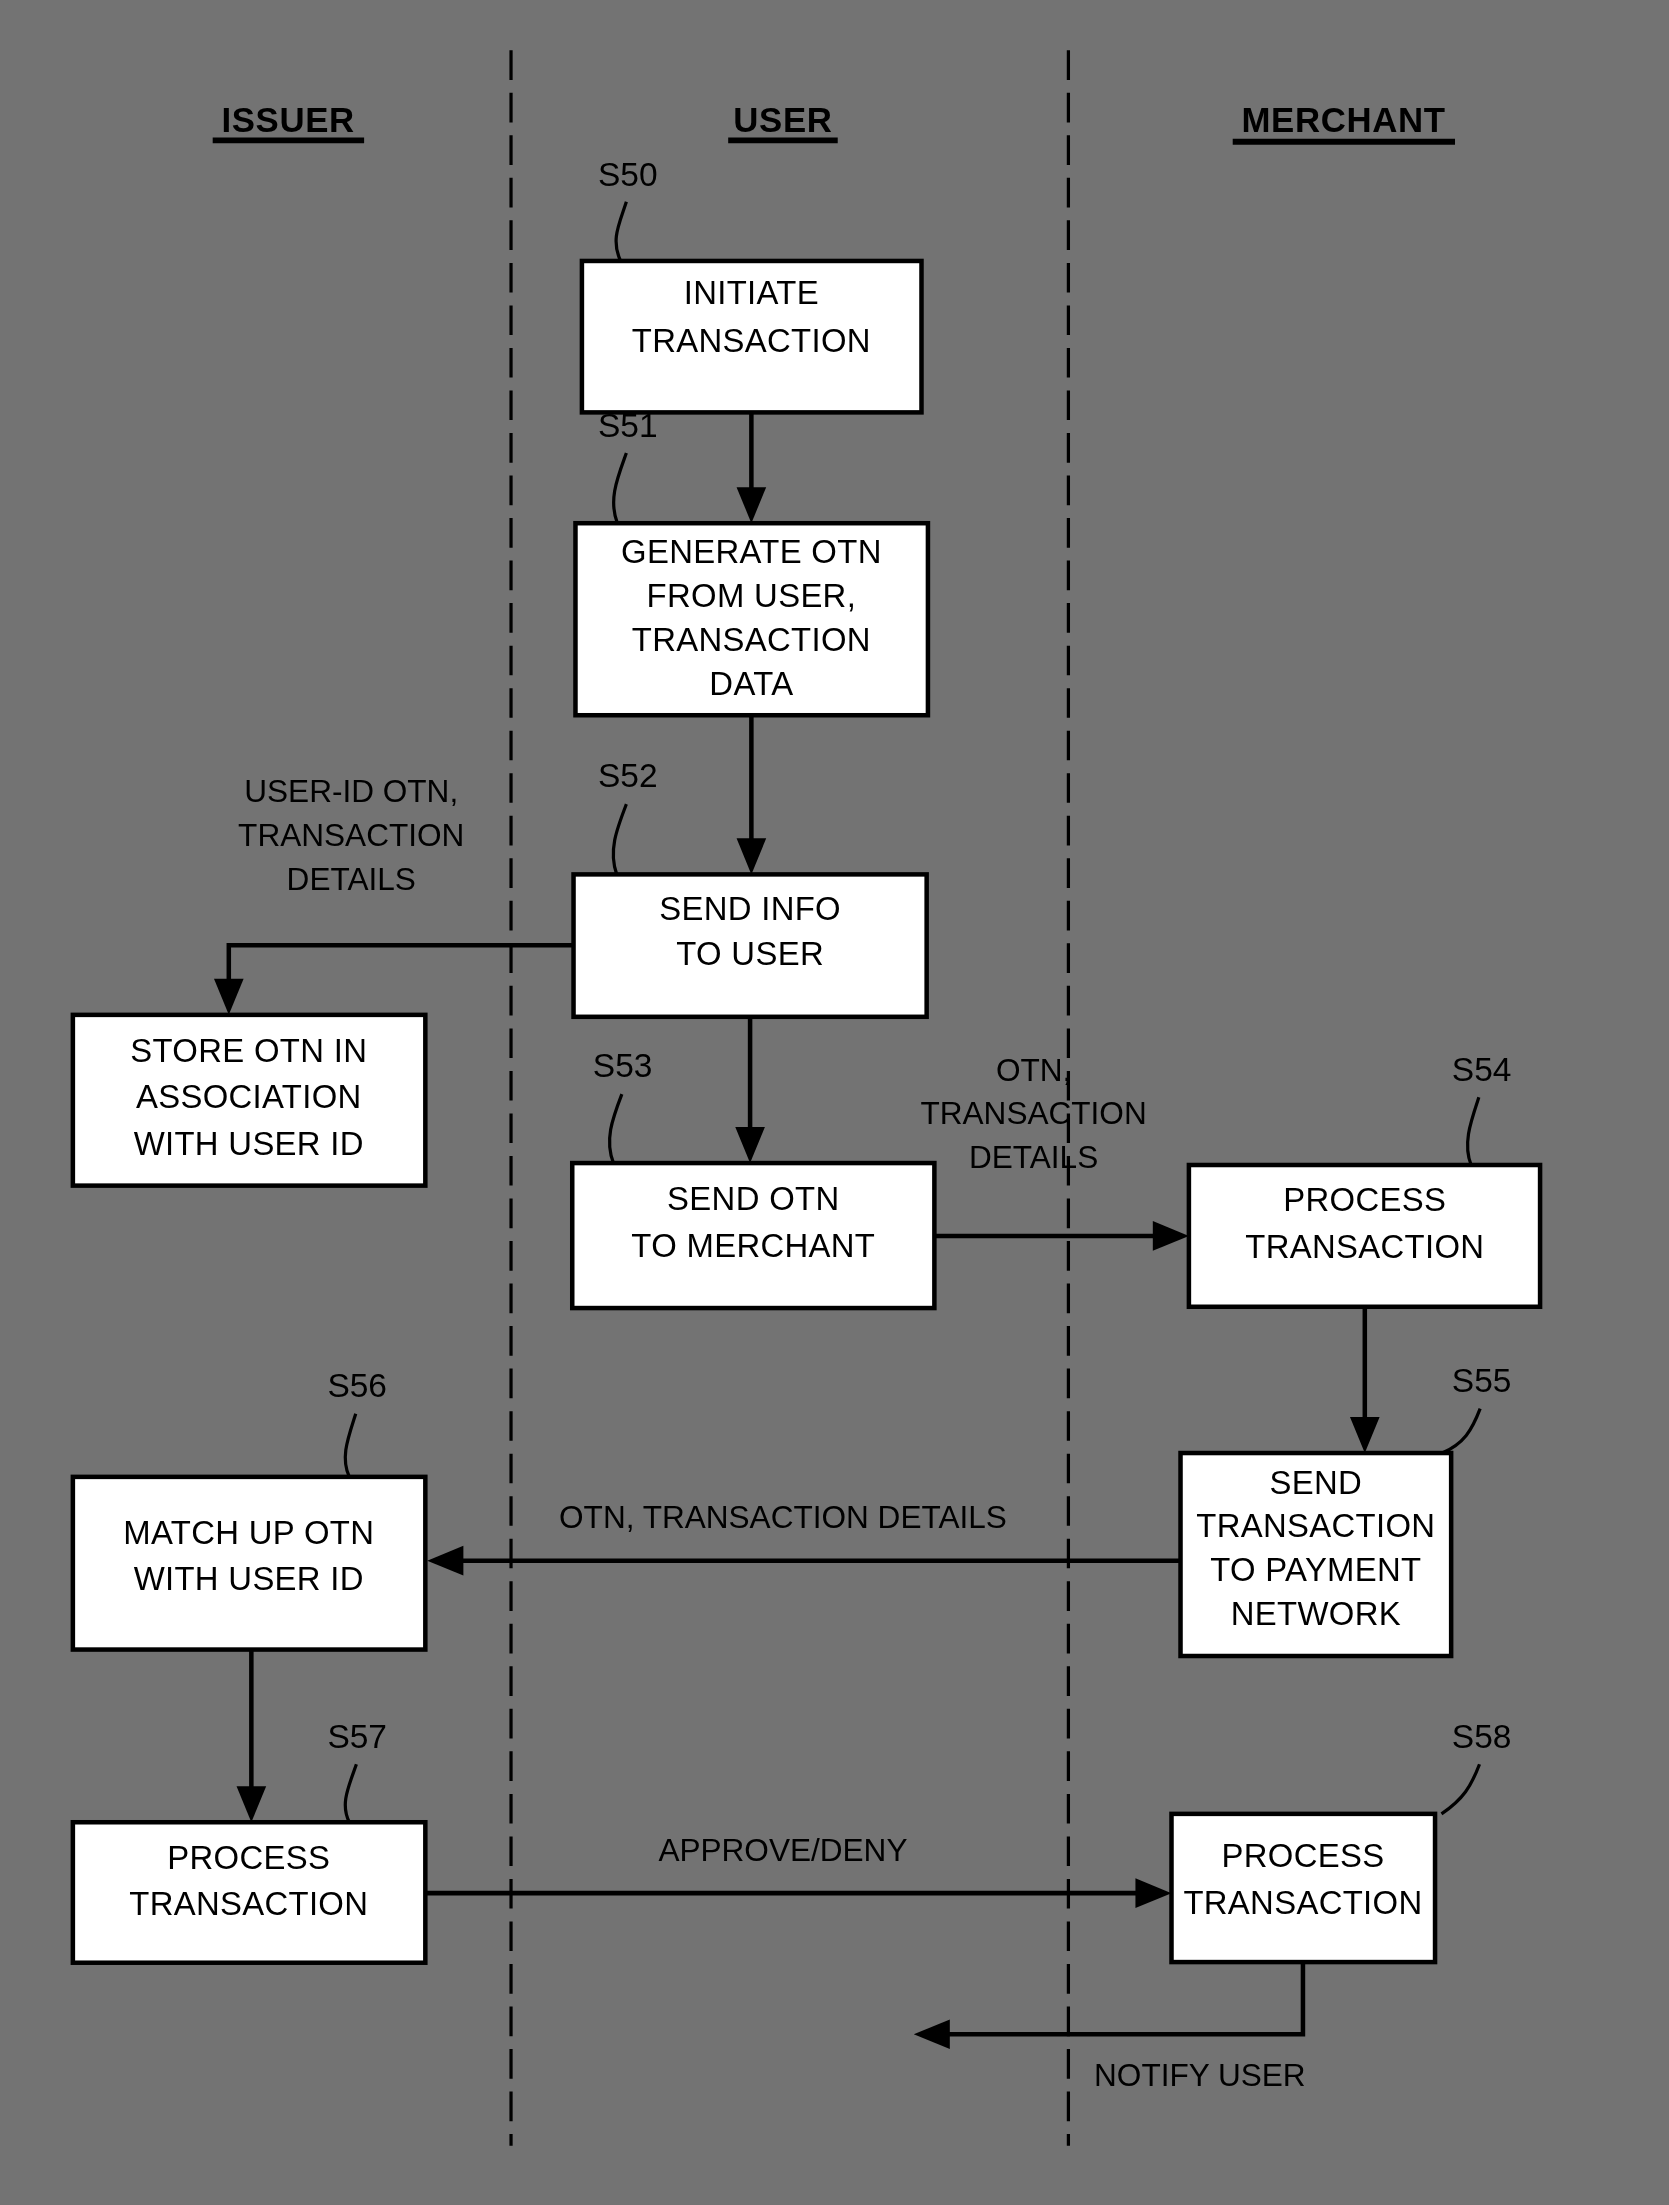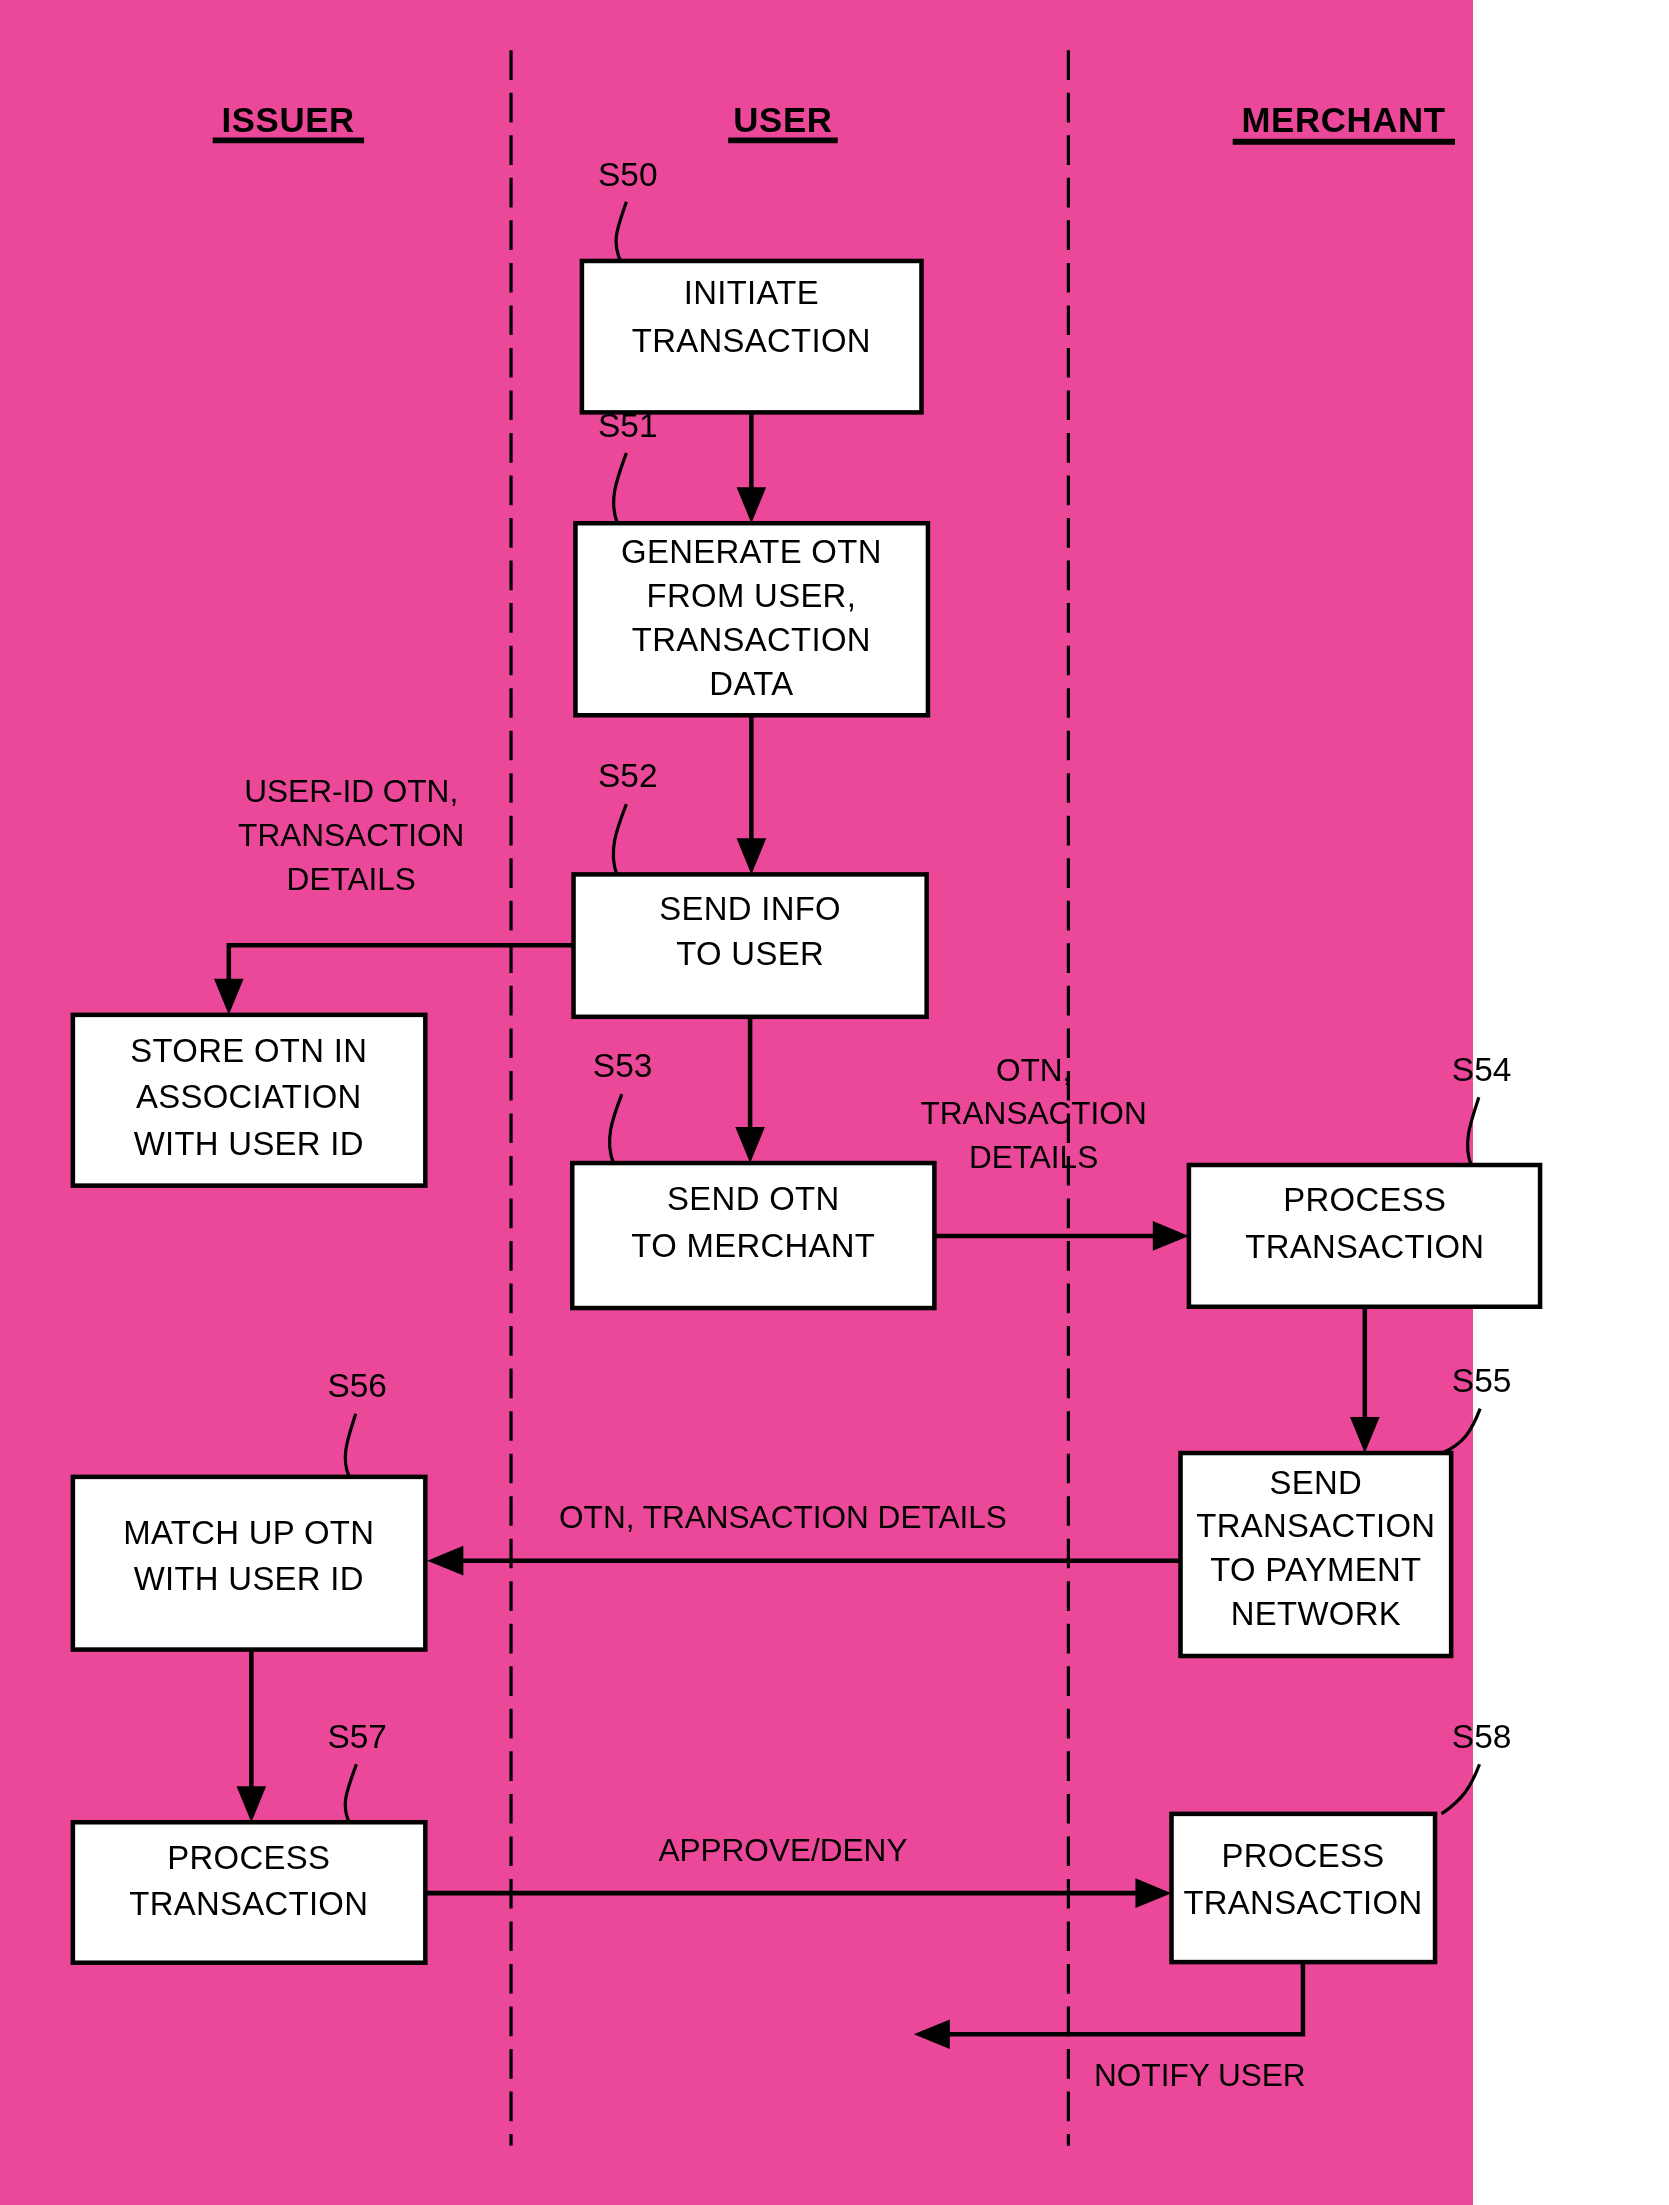--- a/index.html
+++ b/index.html
@@ -9,23 +9,23 @@
     background: #ffffff;
   }
   body {
     width: 1669px;
     height: 2205px;
     font-family: "Liberation Sans", sans-serif;
     overflow: hidden;
   }
   #diagram-root {
     position: relative;
-    width: 1473px;
+    width: 1669px;
     height: 2205px;
-    background: #ec4899;
+    background: #737373;
   }
   svg#flow-svg {
     position: absolute;
     top: 0;
     left: 0;
     width: 1669px;
     height: 2205px;
     display: block;
   }
   .swimlane-header {

